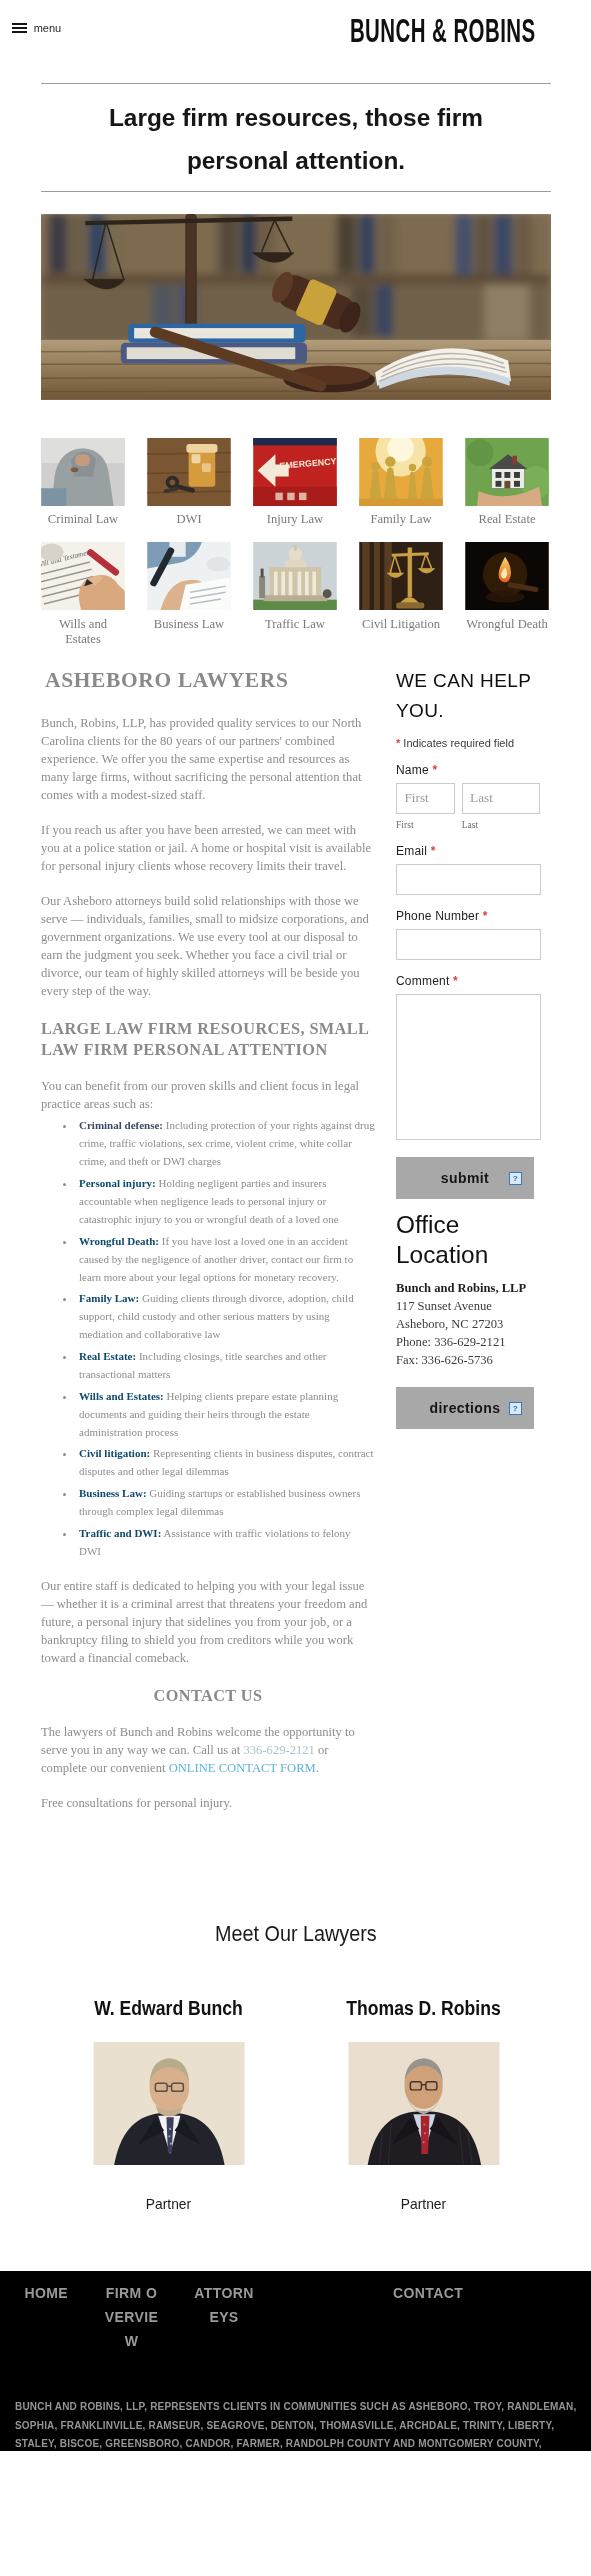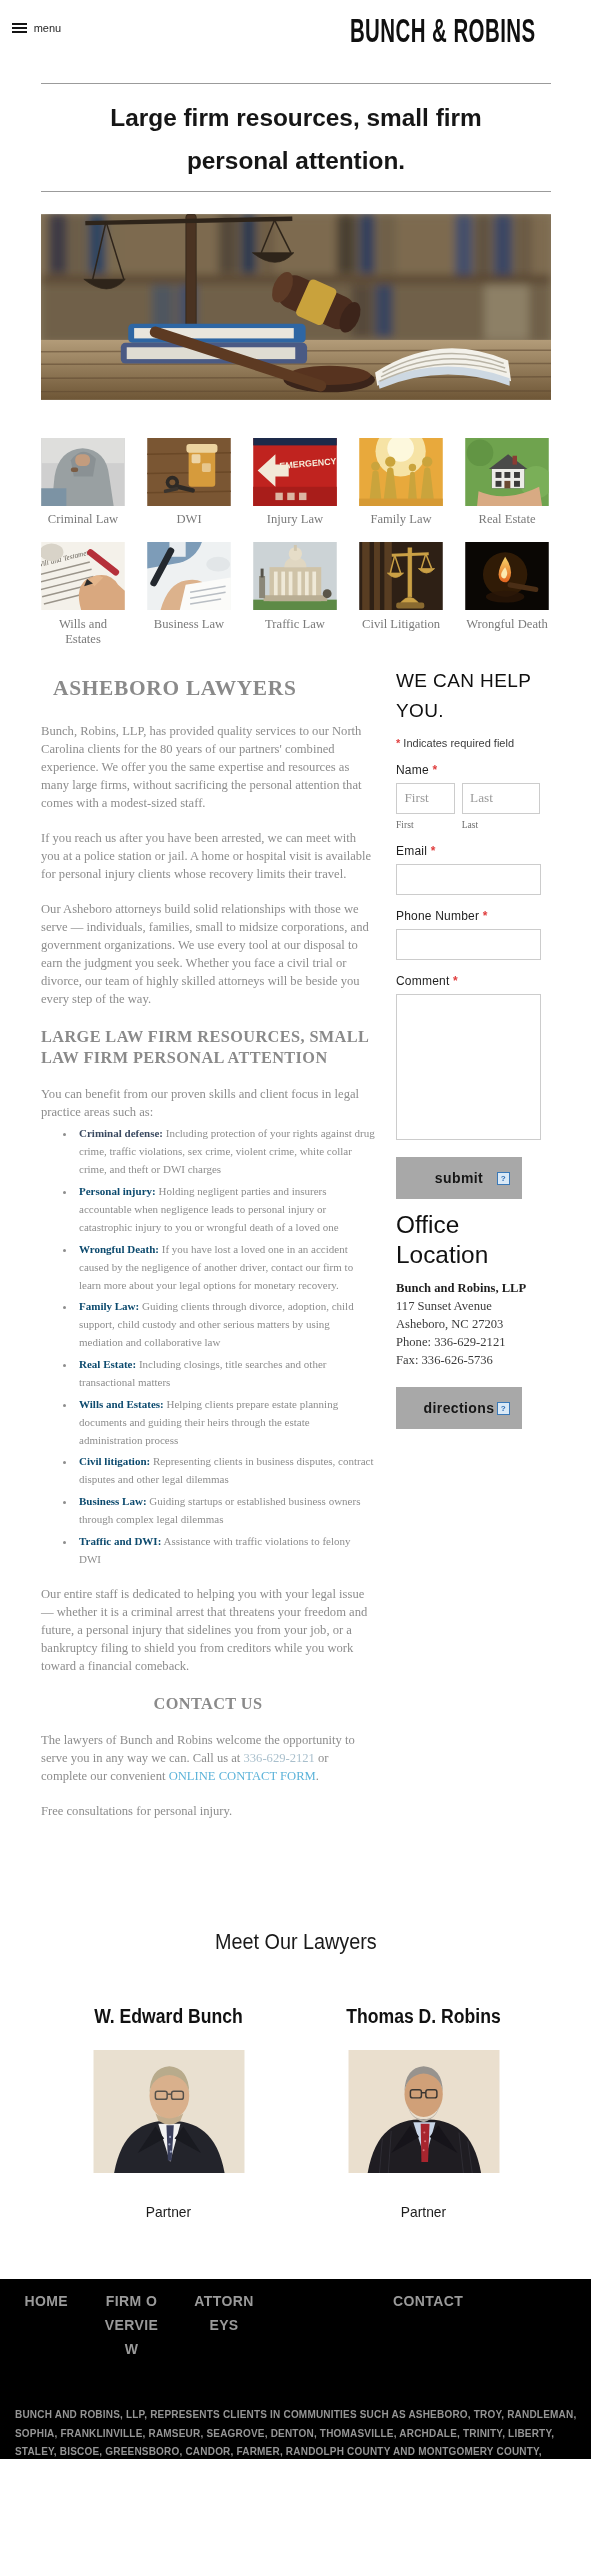--- a/index.html
+++ b/index.html
@@ -28,21 +28,21 @@
   .pa-grid{margin-top:38px;display:grid;grid-template-columns:repeat(5,84px);column-gap:22px;row-gap:15px;}
   .pa-item{text-align:center;cursor:pointer;}
   .pa-item svg{display:block;width:84px;height:68px;}
   .pa-label{margin-top:6.7px;font-size:12.6px;line-height:15px;color:#7a7a7a;}
 
   
   .main-cols{display:flex;margin-top:17px;}
   .col-left{width:334px;}
   .col-right{width:155px;margin-left:21px;}
 
-  h2.section{font-size:21.4px;line-height:24px;font-weight:700;color:#8a8a8a;letter-spacing:0.7px;margin:12px;}
+  h2.section{font-size:21.4px;line-height:24px;font-weight:700;color:#8a8a8a;letter-spacing:0.7px;margin:4px;}
   h3.section{font-size:16.3px;line-height:21px;font-weight:700;color:#8a8a8a;letter-spacing:0.4px;margin:18px 0 0 0;}
   .col-left p{font-size:12.6px;line-height:18px;color:#8d8d8d;margin:17px 0 0 0;}
   .col-left p.first{margin-top:22px;}
   ul.bullets{margin:3px 0 0 0;padding:0 0 0 35px;color:#8d8d8d;}
   ul.bullets li{font-size:11px;line-height:18px;margin-bottom:3.7px;padding-left:3px;}
   ul.bullets b{color:#0c4a6e;}
   ul.bullets li.link-term b{color:#3b4a61;}
   .phone-inline{color:#a9bfcc;}
   .link-inline{color:#5cb3d9;cursor:pointer;}
   .contact-h{margin-top:12.6px;text-align:center;}
@@ -58,21 +58,21 @@
   input.txt::placeholder{color:#9a9a9a;}
   .name-row{display:flex;}
   .in-first{width:59px;height:31px;}
   .in-last{width:78px;height:31px;margin-left:6.7px;}
   .sub-row{display:flex;margin-top:5.2px;}
   .sub-lbl{font-size:9.6px;color:#6e6e6e;}
   .sub-first{width:59px;}
   .sub-last{margin-left:6.7px;}
   .in-wide{width:145px;height:31px;}
   .in-area{width:145px;height:146px;resize:none;}
-  .gray-btn{position:relative;width:126px;height:42px;background:#a8a8a8;border:none;margin-top:13.3px;cursor:pointer;font-family:"Liberation Sans",sans-serif;font-weight:700;font-size:14px;color:#161616;letter-spacing:0.4px;text-align:center;}
+  .gray-btn{position:relative;width:138px;height:42px;background:#a8a8a8;border:none;margin-top:13.3px;cursor:pointer;font-family:"Liberation Sans",sans-serif;font-weight:700;font-size:14px;color:#161616;letter-spacing:0.4px;text-align:center;}
   .help-badge{position:absolute;right:12px;top:15px;width:11px;height:11px;border:1.5px solid #3a79b8;background:#d9e9f7;color:#2e6db4;font-size:8.1px;font-weight:700;line-height:11px;text-align:center;font-family:"Liberation Sans",sans-serif;}
   .office-h{font-family:"Liberation Sans",sans-serif;font-size:24.4px;line-height:30px;color:#111;font-weight:400;margin:10.4px 0 0 0;}
   .addr{font-size:12.6px;line-height:18px;color:#3b3b3b;margin-top:9px;}
   .addr .firm{font-weight:700;color:#1f1f1f;}
   .dir-btn{margin-top:18.5px;}
 
   
   .lawyers{margin-top:106px;text-align:center;}
   .lawyers-h{font-family:"Liberation Sans",sans-serif;font-size:22px;line-height:31px;color:#1a1a1a;font-weight:400;display:inline-block;transform:scaleX(.9);transform-origin:center;margin:0;}
   .lawyer-row{display:flex;width:510px;margin:0 auto;}
@@ -104,21 +104,21 @@
   </div>
   <div class="logo-row">
     <span class="logo">BUNCH &amp; ROBINS</span>
   </div>
 </div>
 
 <div class="container">
   <hr class="divider divider-1">
 
   <h1 class="hero-heading">
-    <span>Large firm resources, small firm</span><br>
+    <span>Large firm resources, those firm</span><br>
     <span>personal attention.</span>
   </h1>
 
   <hr class="divider divider-2">
 
   <svg class="hero-photo" width="510" height="186" viewBox="0 0 690 251">
     <defs>
       <filter id="blur6">
           <feGaussianBlur stdDeviation="6"></feGaussianBlur>
         </filter>

